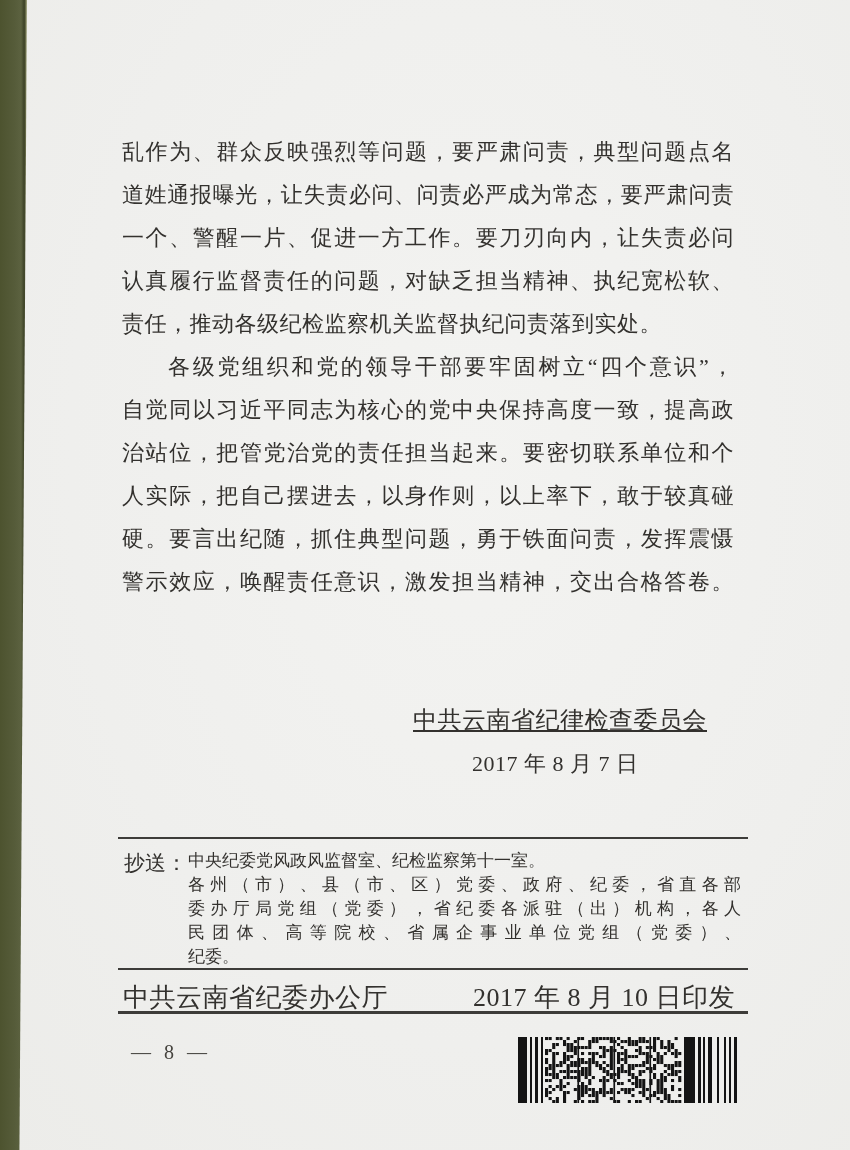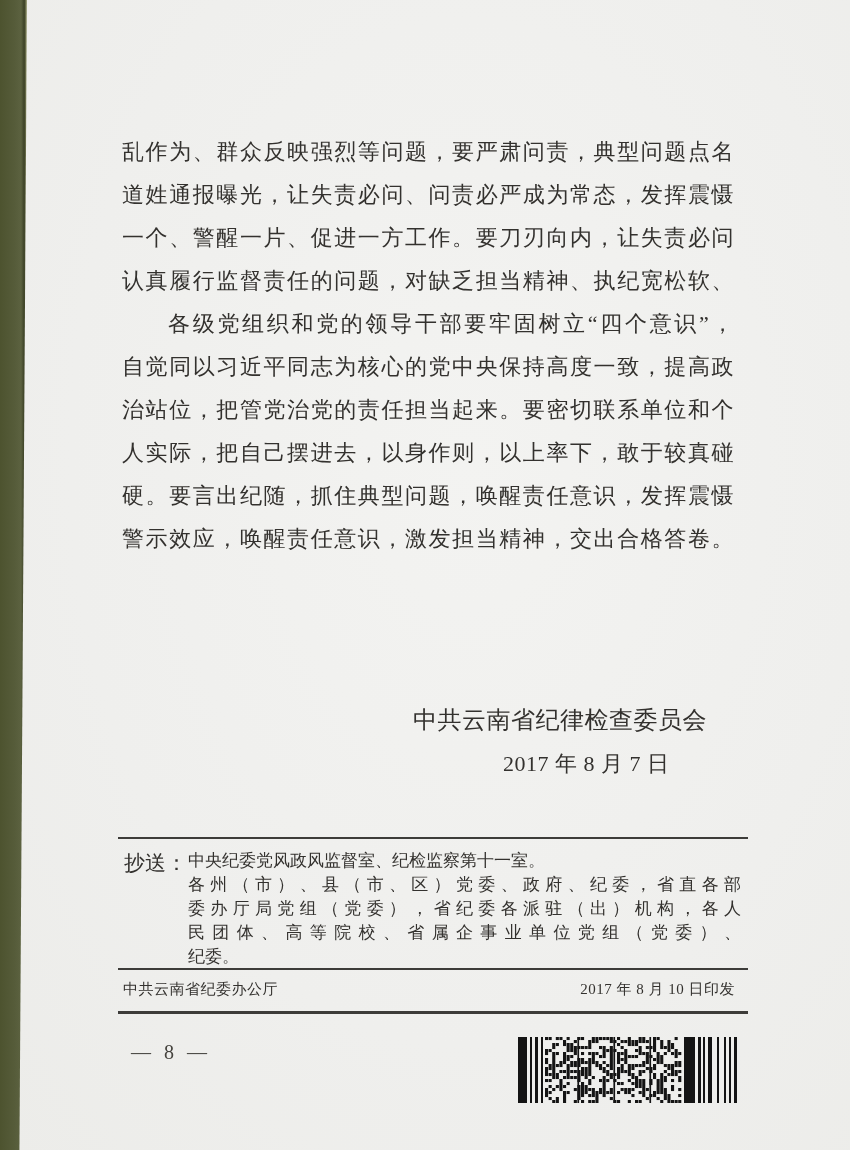--- a/index.html
+++ b/index.html
@@ -25,57 +25,58 @@
   }
   
   .body-text{position:absolute;left:122px;top:130px;width:612px;color:var(--ink);}
   .bline{
     font-size:22px;line-height:43px;height:43px;white-space:nowrap;
     letter-spacing:0.5px;
   }
   .bline.jl{white-space:normal;text-align:justify;text-align-last:justify;text-justify:inter-character;}
   .bline.indent{padding-left:46px;}
   
-  .signature{position:absolute;left:413px;top:704px;font-size:24px;letter-spacing:0.5px;color:var(--ink);white-space:nowrap;}
-  .sig-date{position:absolute;left:472px;top:749px;font-size:22px;letter-spacing:0.5px;color:var(--ink);white-space:nowrap;margin-left:31px;}
+  .signature{position:absolute;left:413px;top:704px;font-size:24px;letter-spacing:0.5px;color:var(--ink);white-space:nowrap;text-decoration:underline;}
+  .sig-date{position:absolute;left:472px;top:749px;font-size:22px;letter-spacing:0.5px;color:var(--ink);white-space:nowrap;}
   
   .rule{position:absolute;left:118px;width:630px;background:var(--rule);}
   .rule1{top:837px;height:2px;}
   .rule2{top:968px;height:2px;}
   .rule3{top:1011px;height:3px;}
   
   .copy-label{position:absolute;left:124px;top:849px;font-size:21px;color:var(--ink);white-space:nowrap;}
   .copy-lines{position:absolute;left:188px;top:849px;width:553px;color:var(--ink);}
   .cline{font-size:17px;line-height:24px;height:24px;white-space:nowrap;}
   .cline.jl{white-space:normal;text-align:justify;text-align-last:justify;text-justify:inter-character;}
   
   .footer-row{position:absolute;left:123px;top:980px;width:612px;display:flex;justify-content:space-between;align-items:baseline;color:var(--ink);}
-  .footer-row span{font-size:15px;letter-spacing:0.5px;white-space:nowrap;font-family:Liberation Serif, serif;}
+  .footer-row span{font-size:26px;letter-spacing:0.5px;white-space:nowrap;font-family:Liberation Serif, serif;}
   
   .page-number{position:absolute;left:131px;top:1041px;font-size:20px;letter-spacing:4px;color:#46443f;white-space:nowrap;}
   
   .barcode{position:absolute;left:518px;top:1037px;width:221px;height:66px;}
   .barcode rect{fill:var(--bar);}
 </style>
 </head>
 <body>
 
 <div class="page">
   <div class="spine"></div>
 
   <div class="body-text">
     <div class="bline jl">乱作为、群众反映强烈等问题，要严肃问责，典型问题点名</div>
-    <div class="bline jl">道姓通报曝光，让失责必问、问责必严成为常态，发挥震慑</div>
+    <div class="bline jl">道姓通报曝光，让失责必问、问责必严成为常态，要严肃问责</div>
     <div class="bline jl">一个、警醒一片、促进一方工作。要刀刃向内，让失责必问</div>
     <div class="bline jl">认真履行监督责任的问题，对缺乏担当精神、执纪宽松软、</div>
+    <div class="bline">责任，推动各级纪检监察机关监督执纪问责落到实处。</div>
     <div class="bline jl indent">各级党组织和党的领导干部要牢固树立“四个意识”，</div>
     <div class="bline jl">自觉同以习近平同志为核心的党中央保持高度一致，提高政</div>
     <div class="bline jl">治站位，把管党治党的责任担当起来。要密切联系单位和个</div>
     <div class="bline jl">人实际，把自己摆进去，以身作则，以上率下，敢于较真碰</div>
-    <div class="bline jl">硬。要言出纪随，抓住典型问题，唤醒责任意识，发挥震慑</div>
+    <div class="bline jl">硬。要言出纪随，抓住典型问题，勇于铁面问责，发挥震慑</div>
     <div class="bline jl">警示效应，唤醒责任意识，激发担当精神，交出合格答卷。</div>
   </div>
 
   <div class="signature">中共云南省纪律检查委员会</div>
   <div class="sig-date">2017 年 8 月 7 日</div>
 
   <div class="rule rule1"></div>
 
   <div class="copy-label">抄送：</div>
   <div class="copy-lines">

